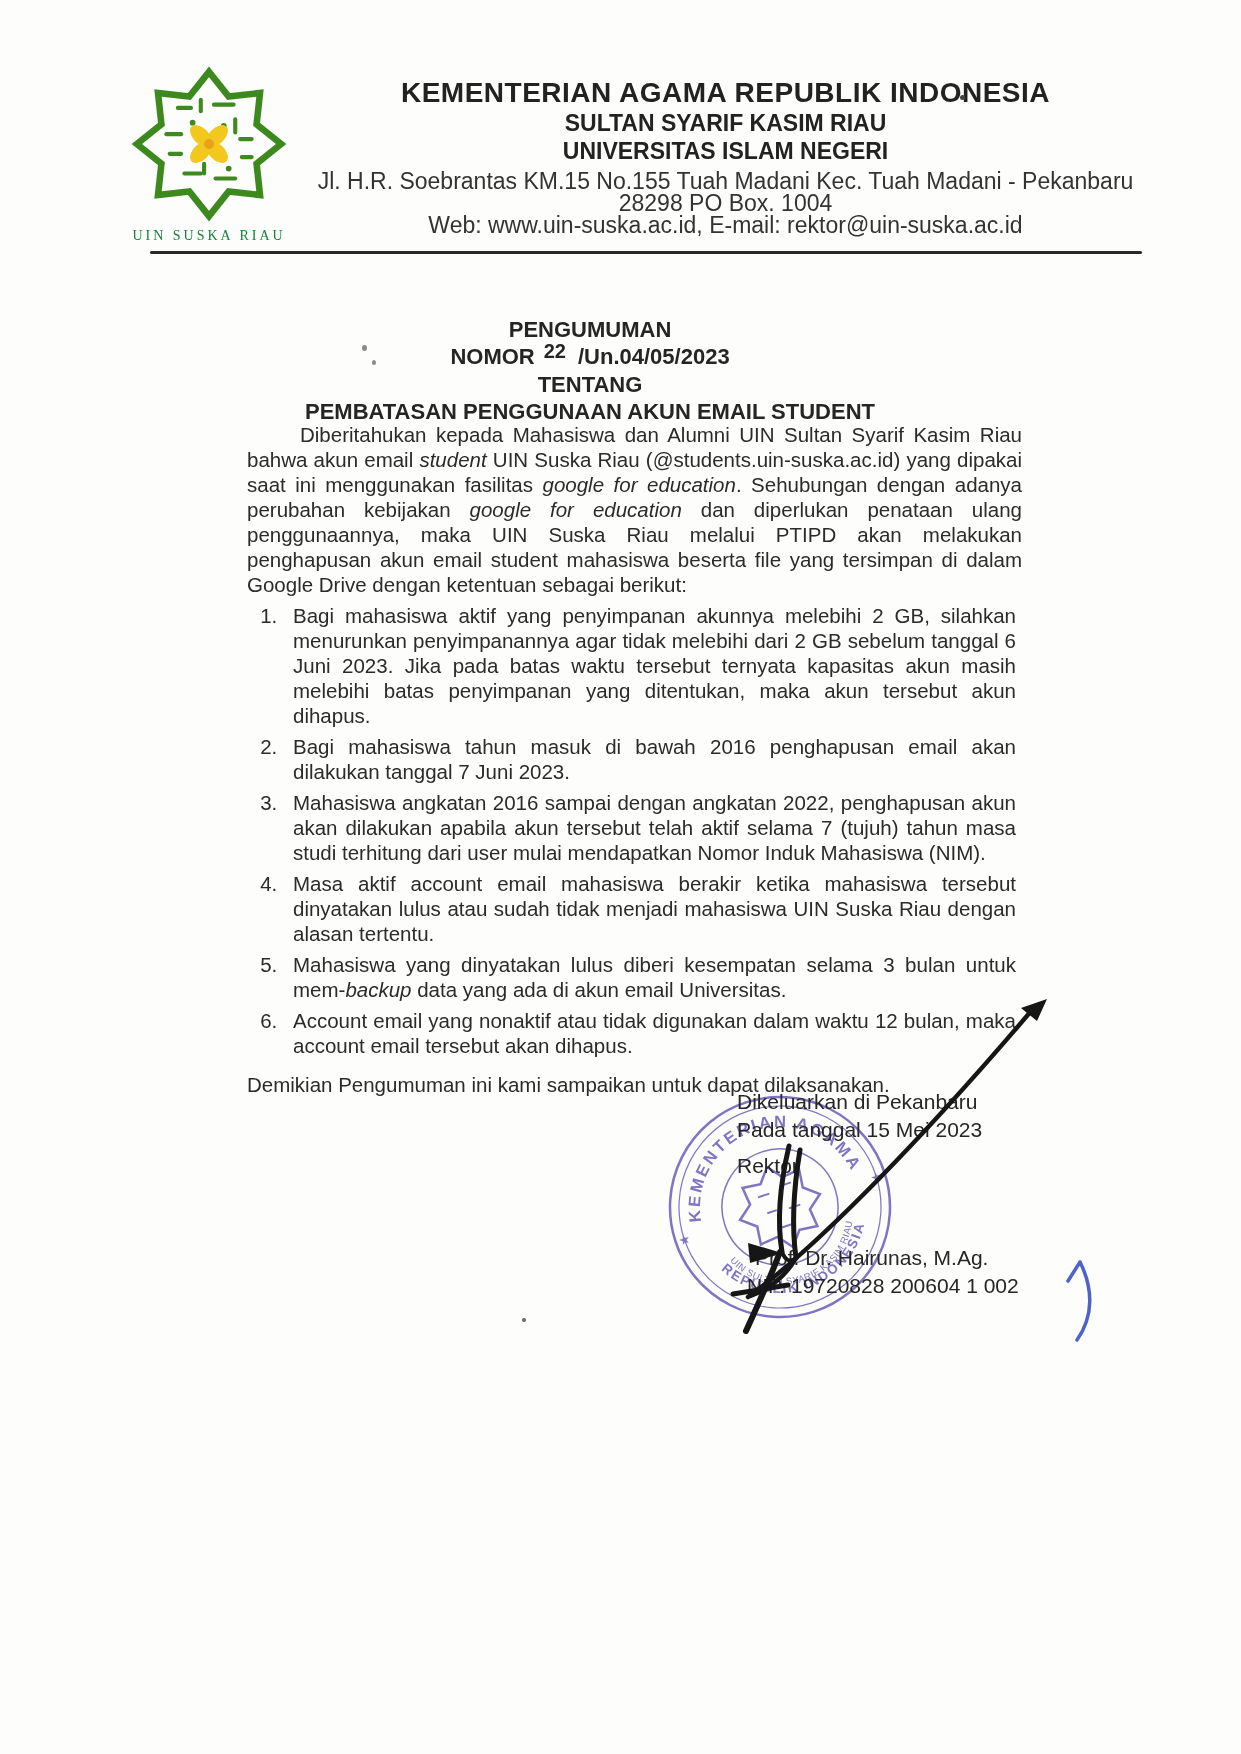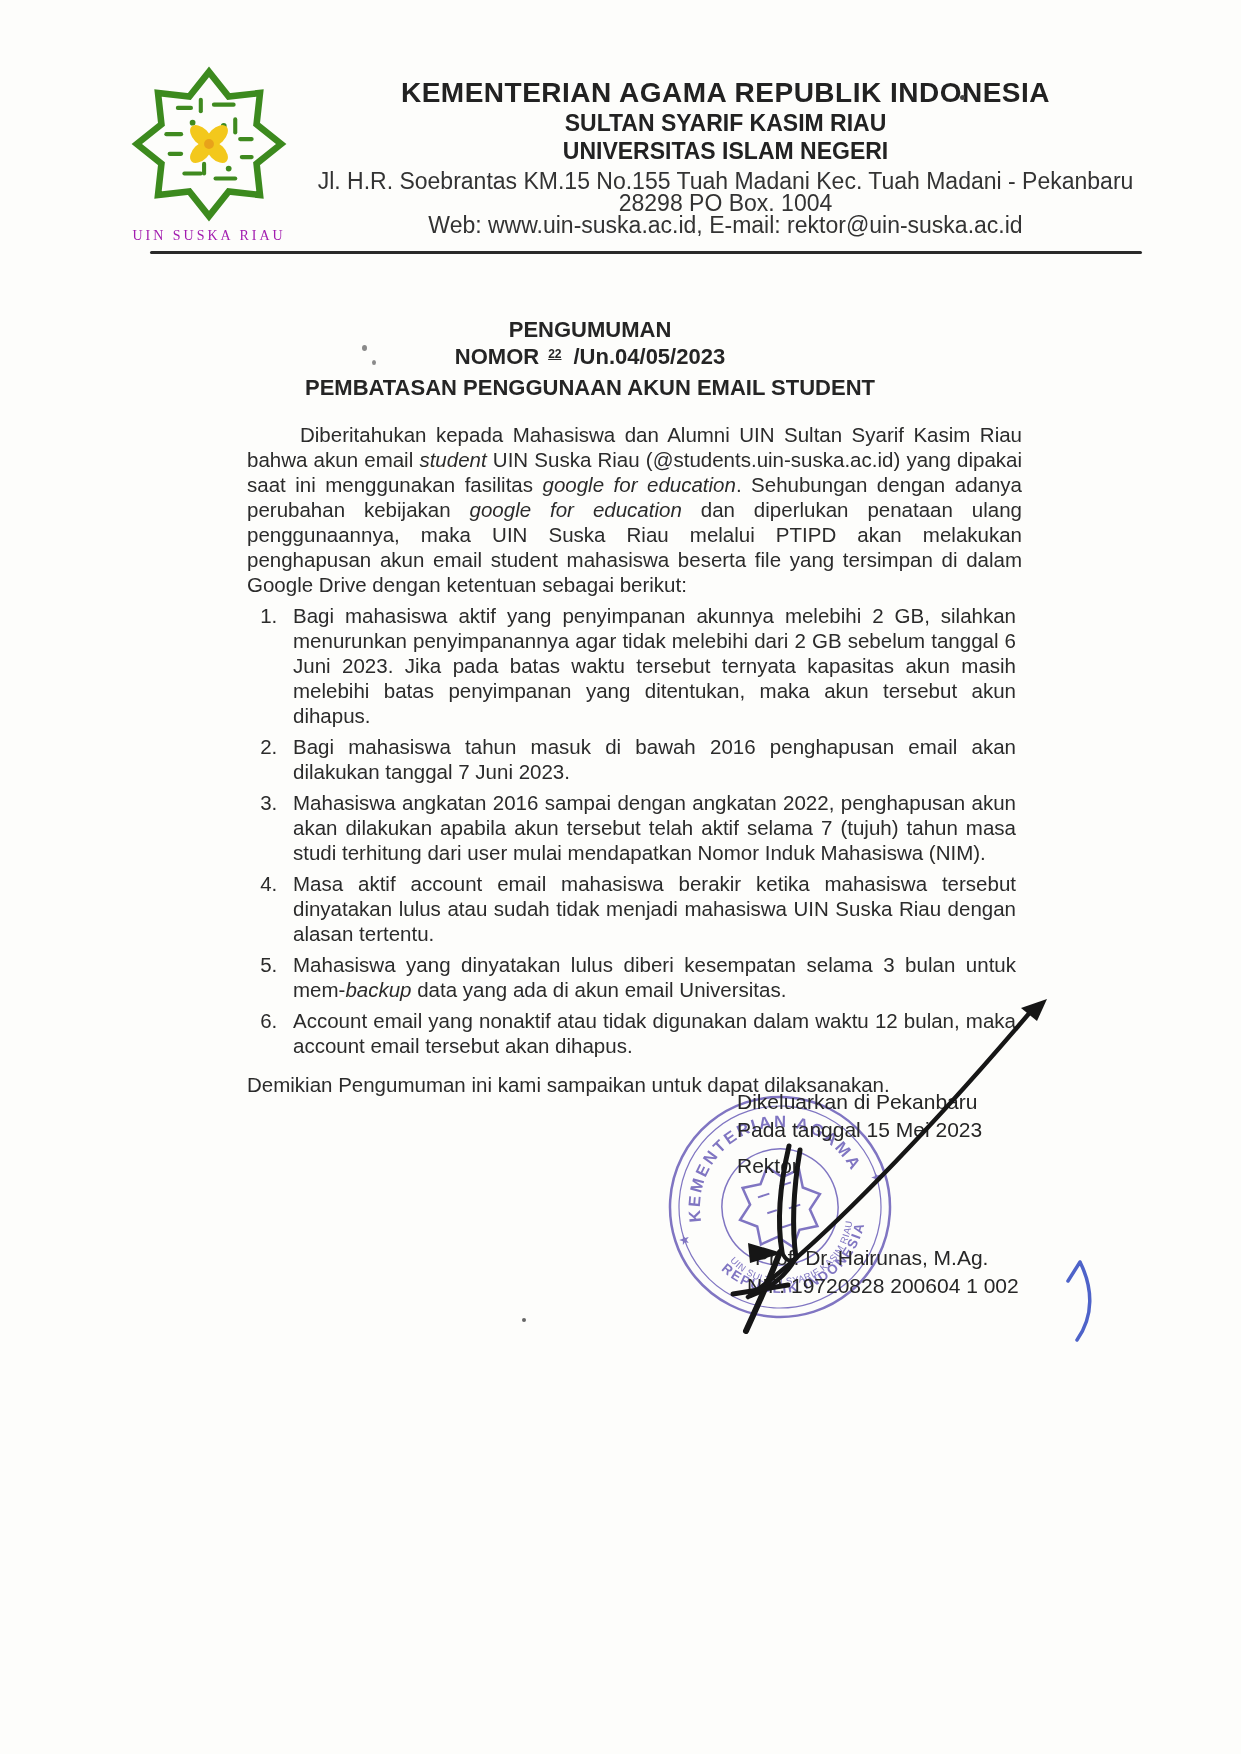--- a/index.html
+++ b/index.html
@@ -12,34 +12,34 @@
     color:#2b2b2b;
     overflow:hidden;
   }
   
   .letterhead { position:absolute; top:60px; left:118px; right:90px; display:flex; }
   .logo-wrap { width:182px; text-align:center; }
   .logo-wrap svg { display:block; margin:2px auto 0 auto; }
   .logo-caption {
     margin-top:2px;
     font-family:"Liberation Serif", serif;
-    font-size:14px; letter-spacing:3px; color:#a21caf; white-space:nowrap;
+    font-size:14px; letter-spacing:3px; color:#15803d; white-space:nowrap;
   }
   .head-text { flex:1; text-align:center; padding-top:16px; color:#222; }
   .ministry  { font-size:28px; font-weight:bold; line-height:33px; letter-spacing:0.5px; }
   .univ      { font-size:23px; font-weight:bold; line-height:28px; }
   .addr      { font-size:23px; line-height:22px; color:#333; }
   .addr.first { margin-top:5px; }
   .rule { position:absolute; top:251px; left:150px; width:992px; height:3px; background:#2a2a2a; border-radius:2px; }
   
   .title-block {
     position:absolute; top:316px; left:180px; width:820px;
     text-align:center; font-weight:bold; font-size:22px; line-height:27px; color:#252525;
   }
-  .nomor-num { font-size:12px; position:relative; top:-6px; margin:0 12px 0 9px;text-decoration:underline; }
+  .nomor-num { font-size:20px; position:relative; top:-6px; margin:0 12px 0 9px; }
   
   .doc-body {
     position:absolute; top:422px; left:247px; width:775px;
     font-size:20.5px; line-height:25px; text-align:justify; color:#2b2b2b;
   }
   .intro { margin:0; text-indent:53px; }
   .it { font-style:italic; }
   ol.terms { margin:6px 0 0 0; padding-left:30px; list-style:decimal outside; }
   ol.terms li { padding-left:10px; margin:6px; }
   .closing { margin:14px 0 0 0; text-indent:0; }
@@ -101,20 +101,21 @@
       <div class="addr">Web: www.uin-suska.ac.id, E-mail: rektor@uin-suska.ac.id</div>
     </div>
   </header>
   <div class="rule"></div>
 
   <section class="title-block">
     <div>PENGUMUMAN</div>
     <div>
       <span>NOMOR</span><span class="nomor-num">22</span><span>/Un.04/05/2023</span>
     </div>
+    <div>TENTANG</div>
     <div>PEMBATASAN PENGGUNAAN AKUN EMAIL STUDENT</div>
   </section>
 
   <section class="doc-body">
     <p class="intro"><span>Diberitahukan kepada Mahasiswa dan Alumni UIN Sultan Syarif Kasim Riau bahwa akun email </span><span class="it">student</span><span> UIN Suska Riau (@students.uin-suska.ac.id) yang dipakai saat ini menggunakan fasilitas </span><span class="it">google for education</span><span>. Sehubungan dengan adanya perubahan kebijakan </span><span class="it">google for education</span><span> dan diperlukan penataan ulang penggunaannya, maka UIN Suska Riau melalui PTIPD akan melakukan penghapusan akun email student mahasiswa beserta file yang tersimpan di dalam Google Drive dengan ketentuan sebagai berikut:</span></p>
     <ol class="terms">
       <li><span>Bagi mahasiswa aktif yang penyimpanan akunnya melebihi 2 GB, silahkan menurunkan penyimpanannya agar tidak melebihi dari 2 GB sebelum tanggal 6 Juni 2023. Jika pada batas waktu tersebut ternyata kapasitas akun masih melebihi batas penyimpanan yang ditentukan, maka akun tersebut akun dihapus.</span></li>
       <li><span>Bagi mahasiswa tahun masuk di bawah 2016 penghapusan email akan dilakukan tanggal 7 Juni 2023.</span></li>
       <li><span>Mahasiswa angkatan 2016 sampai dengan angkatan 2022, penghapusan akun akan dilakukan apabila akun tersebut telah aktif selama 7 (tujuh) tahun masa studi terhitung dari user mulai mendapatkan Nomor Induk Mahasiswa (NIM).</span></li>
       <li><span>Masa aktif account email mahasiswa berakir ketika mahasiswa tersebut dinyatakan lulus atau sudah tidak menjadi mahasiswa UIN Suska Riau dengan alasan tertentu.</span></li>

